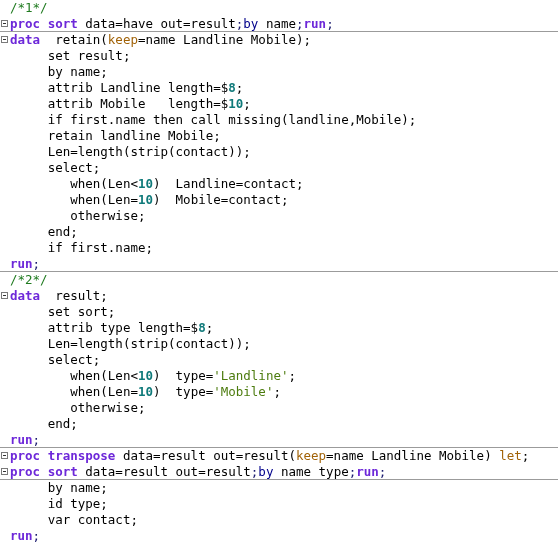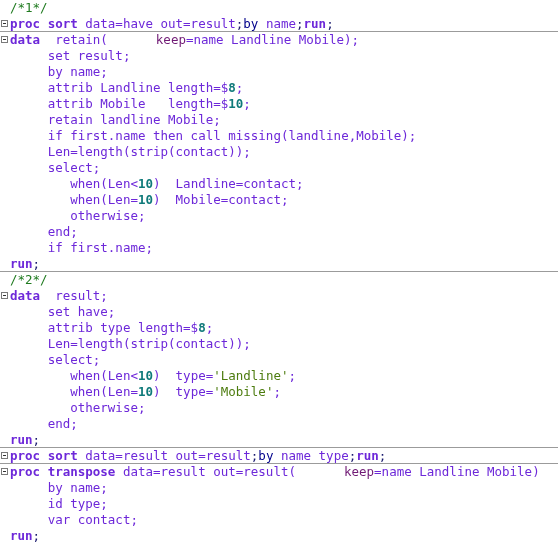--- a/index.html
+++ b/index.html
@@ -60,57 +60,57 @@
     left: 0;
     right: 0;
     bottom: 0;
     height: 1px;
     background: #9b9b9b;
   }
   
   .tok-comment   { color: #1f7a1f; }
   .tok-keyword   { color: #6d28d9; font-weight: bold; }
   .tok-stmt      { color: #00008b; margin-top: 48px; }
-  .tok-option    { color: #701a75; margin-left: 48px; }
-  .tok-plain     { color: #6d28d9; }
+  .tok-option    { color: #a16207; }
+  .tok-plain     { color: #000000; }
   .tok-number    { color: #0f7a7a; font-weight: bold; }
   .tok-string    { color: #4d7c0f; }
   .tok-punct     { color: #1a1a6e; }
 </style>
 </head>
 <body>
 
 <div id="editor">
     <div class="code-line"><span class="tok-comment">/*1*/</span></div>
     <div class="code-line"><span class="fold"></span><span class="tok-keyword">proc sort</span><span class="tok-plain"> data=have out=result</span><span class="tok-punct">;</span><span class="tok-stmt">by</span><span class="tok-plain"> name</span><span class="tok-punct">;</span><span class="tok-keyword">run</span><span class="tok-punct">;</span><div class="sep"></div></div>
     <div class="code-line"><span class="fold"></span><span class="tok-keyword">data</span><span class="tok-plain">  retain(</span><span class="tok-option">keep</span><span class="tok-plain">=name Landline Mobile);</span></div>
     <div class="code-line"><span class="tok-plain">     set result;</span></div>
     <div class="code-line"><span class="tok-plain">     by name;</span></div>
     <div class="code-line"><span class="tok-plain">     attrib Landline length=$</span><span class="tok-number">8</span><span class="tok-plain">;</span></div>
     <div class="code-line"><span class="tok-plain">     attrib Mobile   length=$</span><span class="tok-number">10</span><span class="tok-plain">;</span></div>
+    <div class="code-line"><span class="tok-plain">     if first.name then call missing(landline,Mobile);</span></div>
     <div class="code-line"><span class="tok-plain">     retain landline Mobile;</span></div>
-    <div class="code-line"><span class="tok-plain">     if first.name then call missing(landline,Mobile);</span></div>
     <div class="code-line"><span class="tok-plain">     Len=length(strip(contact));</span></div>
     <div class="code-line"><span class="tok-plain">     select;</span></div>
     <div class="code-line"><span class="tok-plain">        when(Len&lt;</span><span class="tok-number">10</span><span class="tok-plain">)  Landline=contact;</span></div>
     <div class="code-line"><span class="tok-plain">        when(Len=</span><span class="tok-number">10</span><span class="tok-plain">)  Mobile=contact;</span></div>
     <div class="code-line"><span class="tok-plain">        otherwise;</span></div>
     <div class="code-line"><span class="tok-plain">     end;</span></div>
     <div class="code-line"><span class="tok-plain">     if first.name;</span></div>
     <div class="code-line"><span class="tok-keyword">run</span><span class="tok-punct">;</span><div class="sep"></div></div>
     <div class="code-line"><span class="tok-comment">/*2*/</span></div>
     <div class="code-line"><span class="fold"></span><span class="tok-keyword">data</span><span class="tok-plain">  result;</span></div>
-    <div class="code-line"><span class="tok-plain">     set have;</span></div>
+    <div class="code-line"><span class="tok-plain">     set sort;</span></div>
     <div class="code-line"><span class="tok-plain">     attrib type length=$</span><span class="tok-number">8</span><span class="tok-plain">;</span></div>
     <div class="code-line"><span class="tok-plain">     Len=length(strip(contact));</span></div>
     <div class="code-line"><span class="tok-plain">     select;</span></div>
     <div class="code-line"><span class="tok-plain">        when(Len&lt;</span><span class="tok-number">10</span><span class="tok-plain">)  type=</span><span class="tok-string">'Landline'</span><span class="tok-plain">;</span></div>
     <div class="code-line"><span class="tok-plain">        when(Len=</span><span class="tok-number">10</span><span class="tok-plain">)  type=</span><span class="tok-string">'Mobile'</span><span class="tok-plain">;</span></div>
     <div class="code-line"><span class="tok-plain">        otherwise;</span></div>
     <div class="code-line"><span class="tok-plain">     end;</span></div>
     <div class="code-line"><span class="tok-keyword">run</span><span class="tok-punct">;</span><div class="sep"></div></div>
+    <div class="code-line"><span class="fold"></span><span class="tok-keyword">proc transpose</span><span class="tok-plain"> data=result out=result(</span><span class="tok-option">keep</span><span class="tok-plain">=name Landline Mobile) </span><span class="tok-option">let</span><span class="tok-plain">;</span></div>
     <div class="code-line"><span class="fold"></span><span class="tok-keyword">proc sort</span><span class="tok-plain"> data=result out=result</span><span class="tok-punct">;</span><span class="tok-stmt">by</span><span class="tok-plain"> name type</span><span class="tok-punct">;</span><span class="tok-keyword">run</span><span class="tok-punct">;</span><div class="sep"></div></div>
-    <div class="code-line"><span class="fold"></span><span class="tok-keyword">proc transpose</span><span class="tok-plain"> data=result out=result(</span><span class="tok-option">keep</span><span class="tok-plain">=name Landline Mobile) </span><span class="tok-option">let</span><span class="tok-plain">;</span></div>
     <div class="code-line"><span class="tok-plain">     by name;</span></div>
     <div class="code-line"><span class="tok-plain">     id type;</span></div>
     <div class="code-line"><span class="tok-plain">     var contact;</span></div>
     <div class="code-line"><span class="tok-keyword">run</span><span class="tok-punct">;</span></div>
   </div>
 
 </body></html>

